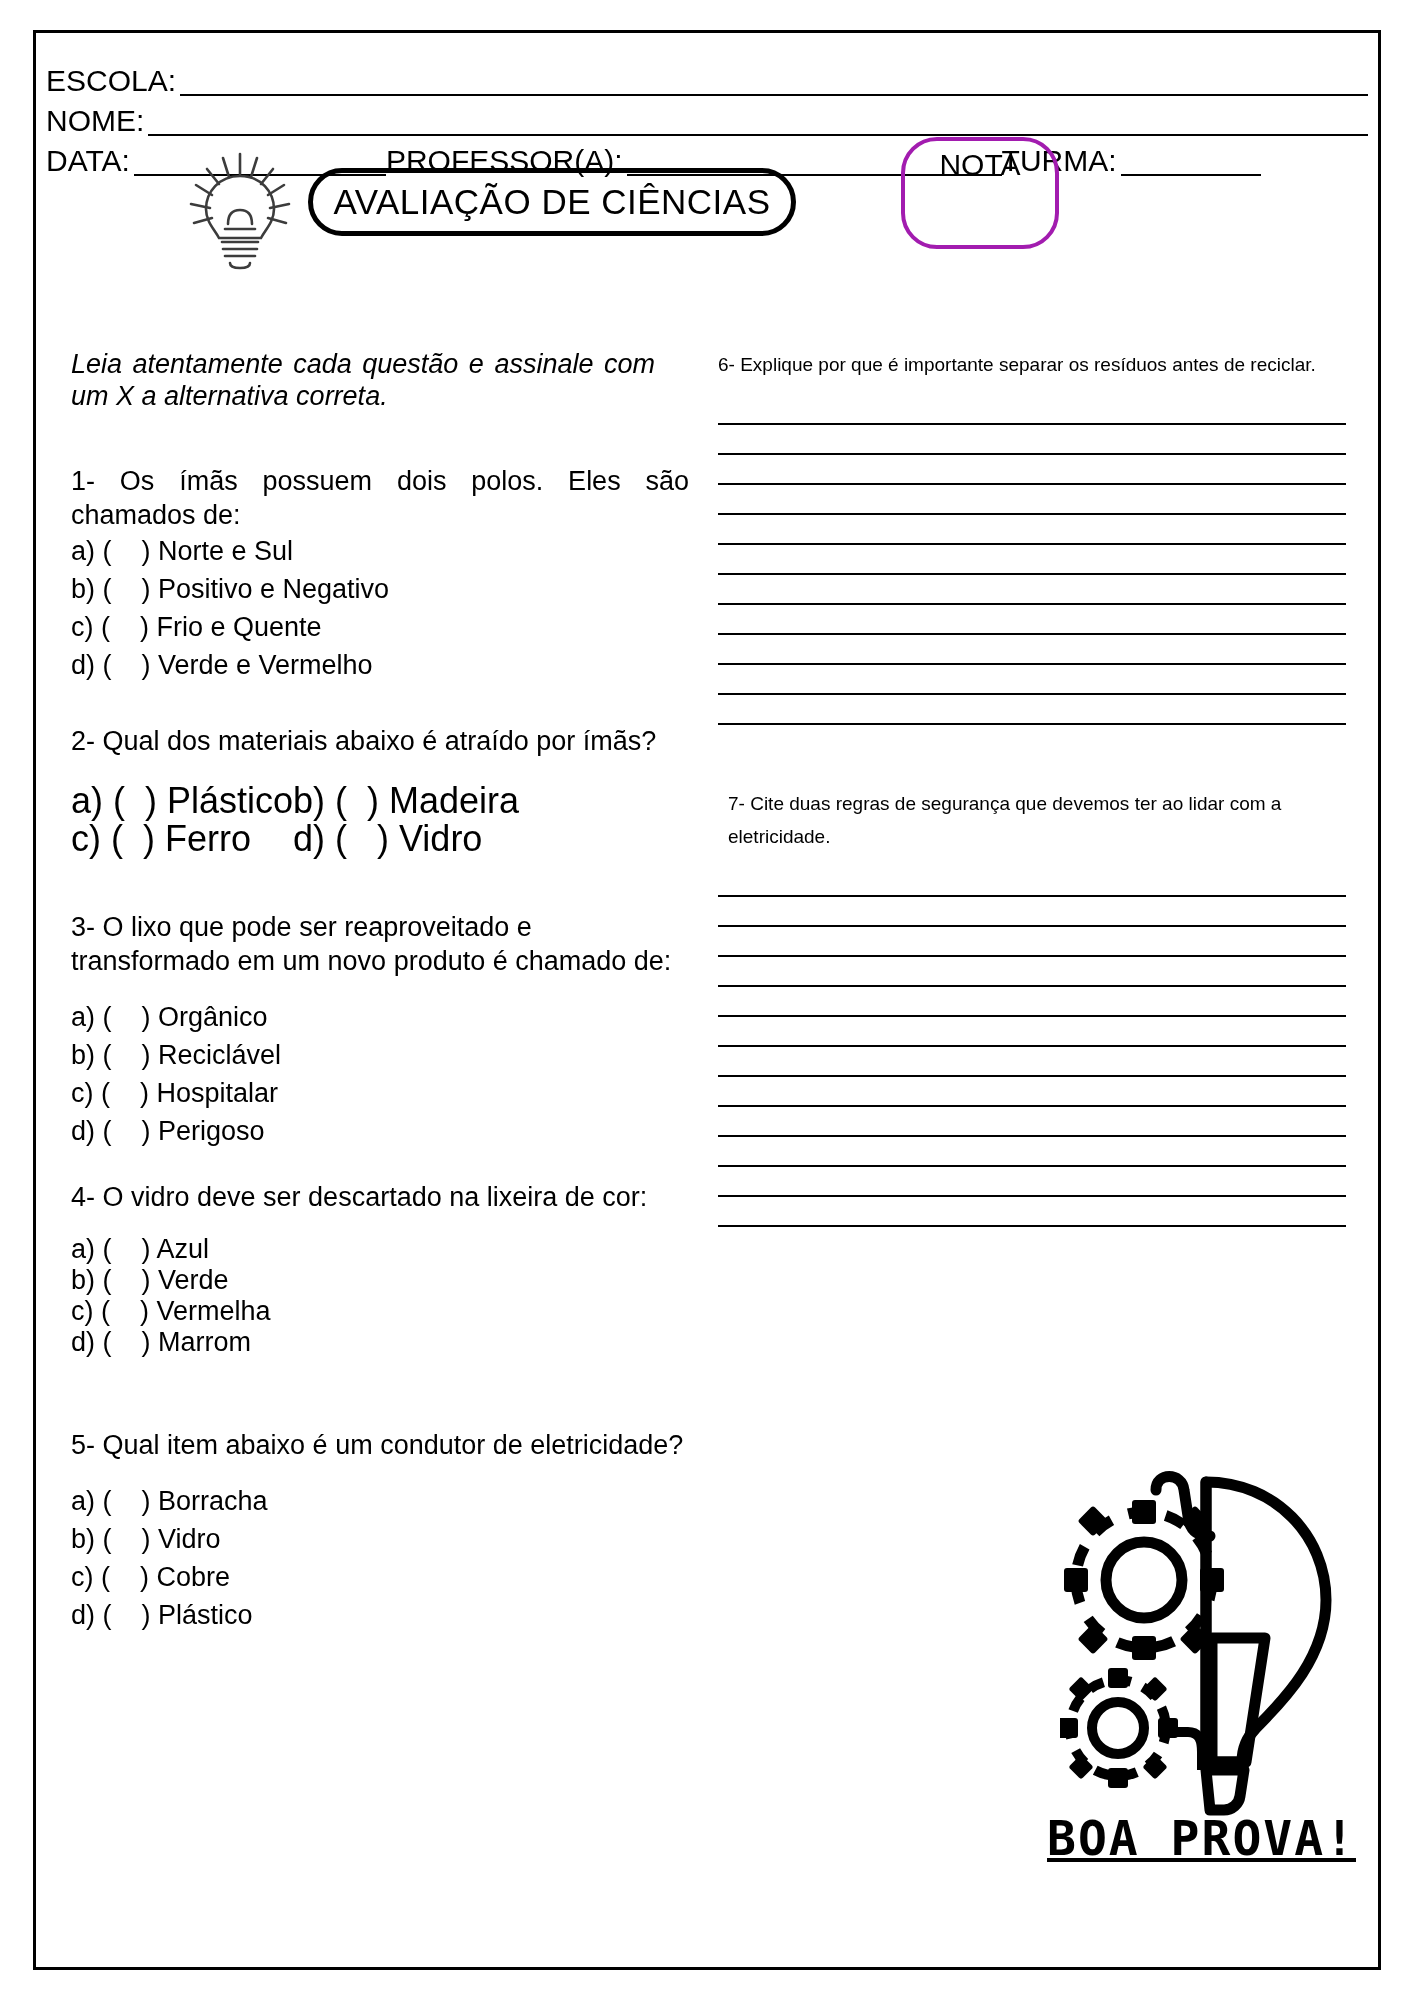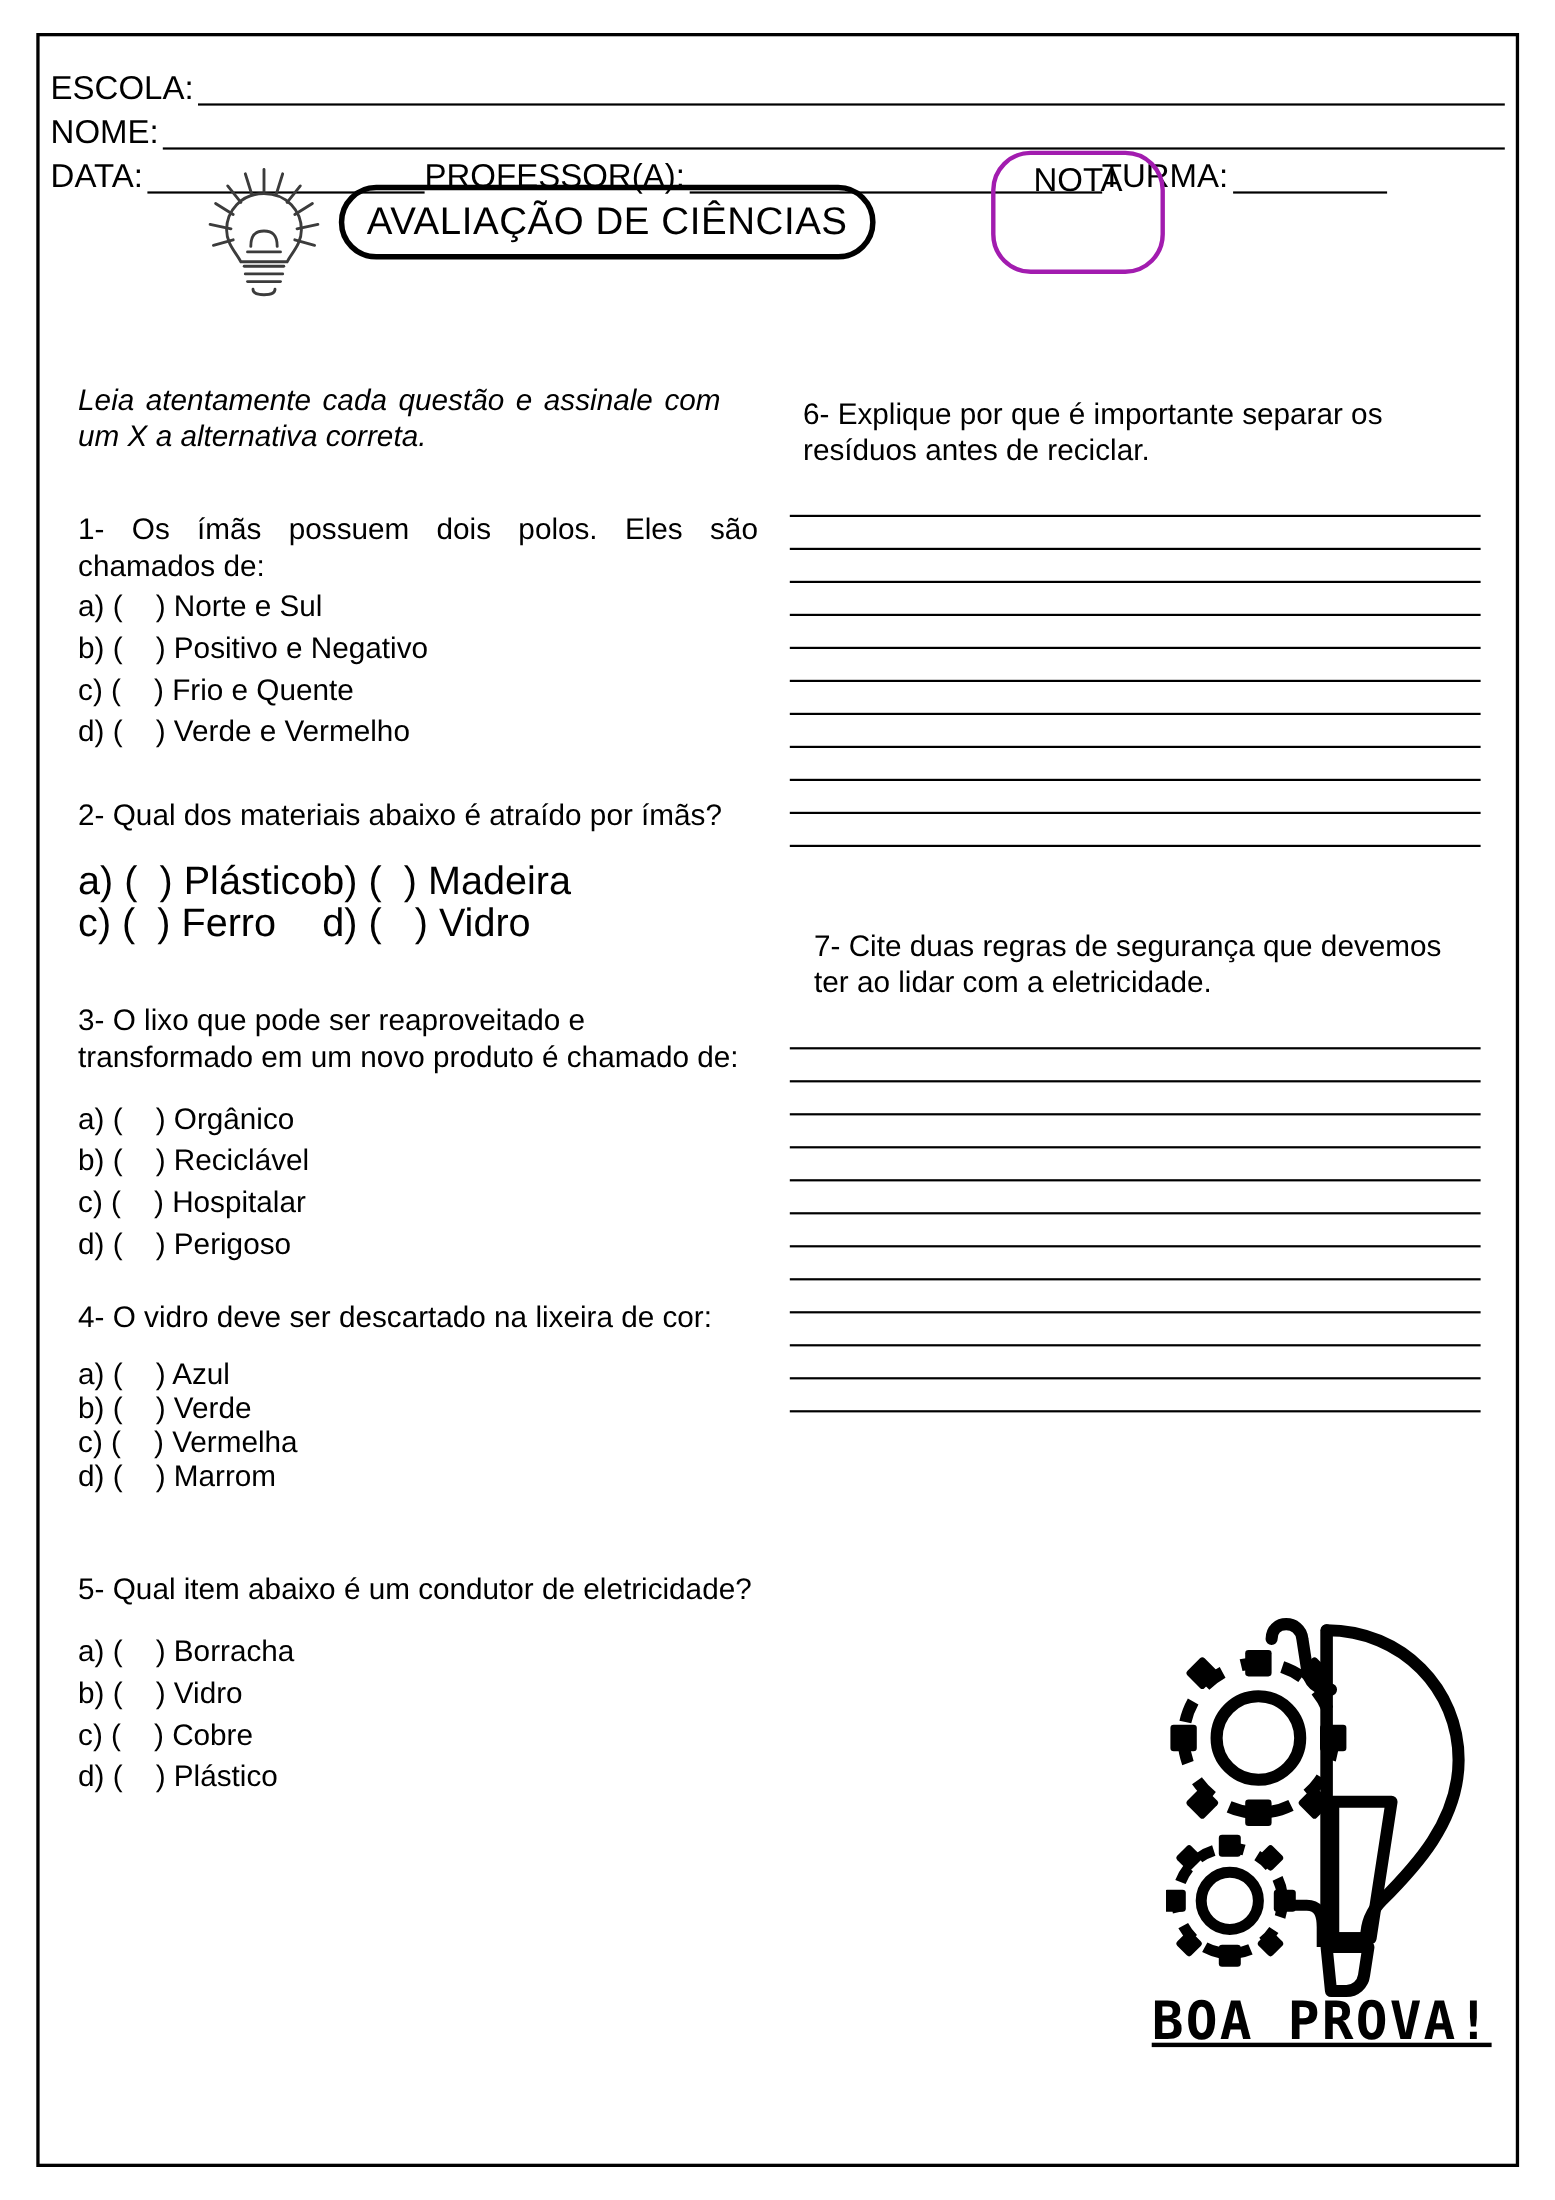--- a/index.html
+++ b/index.html
@@ -158,23 +158,23 @@
   .sp-70 { height: 70px; }
 
   
   .ans-lines { margin-top: 14px; }
   .ans-line {
     border-bottom: 2px solid #000;
     height: 28px;
     width: 628px;
   }
   .r-q {
-    font-size: 27px;
+    font-size: 19px;
     line-height: 33px;
-    margin: 12px;
+    margin: 0;
   }
   .r-q.indent { padding-left: 10px; }
 
   
   .logo-wrap {
     position: absolute;
     left: 1060px;
     top: 1440px;
     width: 300px;
     height: 380px;

